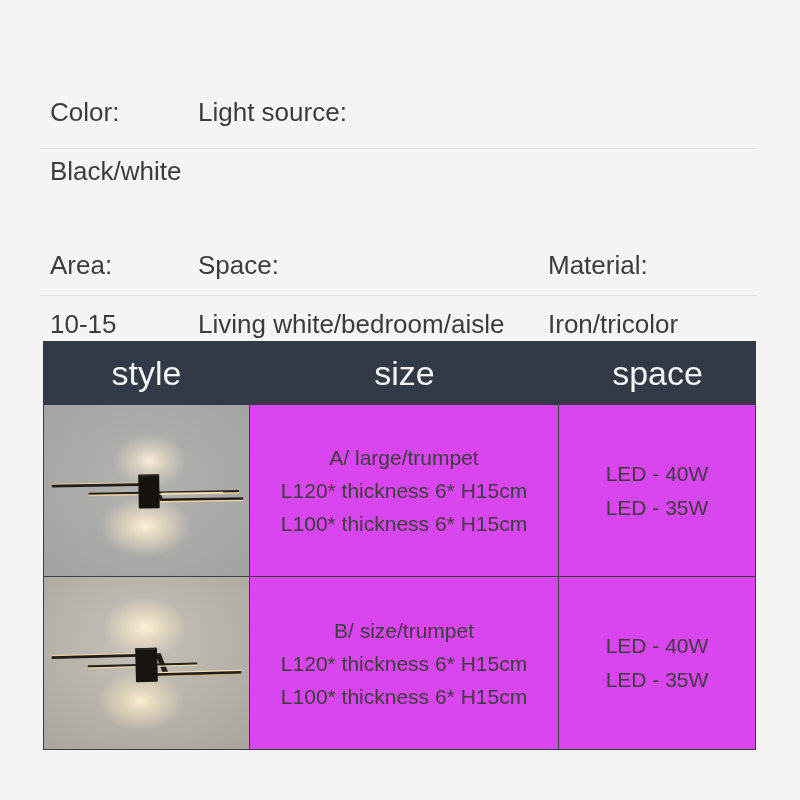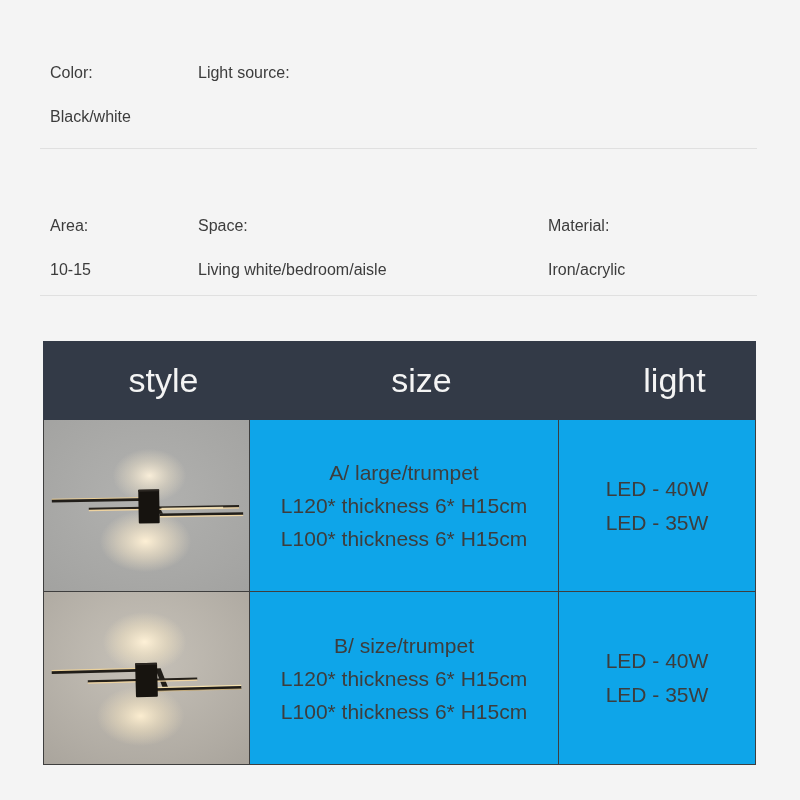--- a/index.html
+++ b/index.html
@@ -10,58 +10,58 @@
     color:#3c3c3c;
     position:relative;
     overflow:hidden;
   }
   .page{position:absolute;inset:0;}
 
   
   .spec-block{
     position:absolute;left:50px;right:44px;
     display:grid;
-    row-gap:19px;
-    font-size:16px;
+    row-gap:34px;
+    font-size:26px;
     line-height:25px;
+    margin-top:40px;
   }
   .spec-block-1{top:60px;grid-template-columns:148px 1fr;}
   .spec-block-2{top:213px;grid-template-columns:148px 350px 1fr;}
   .spec-label{color:#3c3c3c;}
   .spec-value{color:#3c3c3c;white-space:nowrap;}
 
   .divider{
     position:absolute;left:40px;right:43px;height:1px;
     background:#e0e0e0;
   }
   .divider-1{top:148px;}
   .divider-2{top:295px;}
 
   
   .spec-table{
     position:absolute;left:43px;top:341px;width:713px;
   }
   .t-header{
     display:grid;
     grid-template-columns:207px 309px 197px;
-    height:79px;
+    height:64px;
     background:#333a47;
     color:#f4f4f4;
     align-items:center;
     text-align:center;
     font-size:34px;
-    padding-left:17px;
   }
   .t-body{
     display:grid;
     grid-template-columns:206px 309px 196px;
     grid-auto-rows:172px;
     border:1px solid #3e3e3e;
     border-top:none;
-    background:#0ea5e9;
+    background:#d946ef;
   }
   .td{
     border-right:1px solid #3e3e3e;
     border-bottom:1px solid #3e3e3e;
     display:flex;
     flex-direction:column;
     align-items:center;
     justify-content:center;
     text-align:center;
   }
@@ -84,30 +84,30 @@
   </section>
 
   <div class="divider divider-1"></div>
 
   <section class="spec-block spec-block-2">
     <div class="spec-label">Area:</div>
     <div class="spec-label">Space:</div>
     <div class="spec-label">Material:</div>
     <div class="spec-value">10-15</div>
     <div class="spec-value">Living white/bedroom/aisle</div>
-    <div class="spec-value">Iron/acrylic</div>
+    <div class="spec-value">Iron/tricolor</div>
   </section>
 
   <div class="divider divider-2"></div>
 
   <div class="spec-table">
     <div class="t-header">
       <div>style</div>
       <div>size</div>
-      <div>light</div>
+      <div>space</div>
     </div>
 
     <div class="t-body">
 
       <div class="td td-style">
         <span>
         <svg viewBox="0 0 206 172" preserveAspectRatio="none" aria-hidden="true">
           <defs>
             <radialGradient id="bgA" cx="50%" cy="46%" r="78%">
               <stop offset="0" stop-color="#b2b2b0"></stop>

